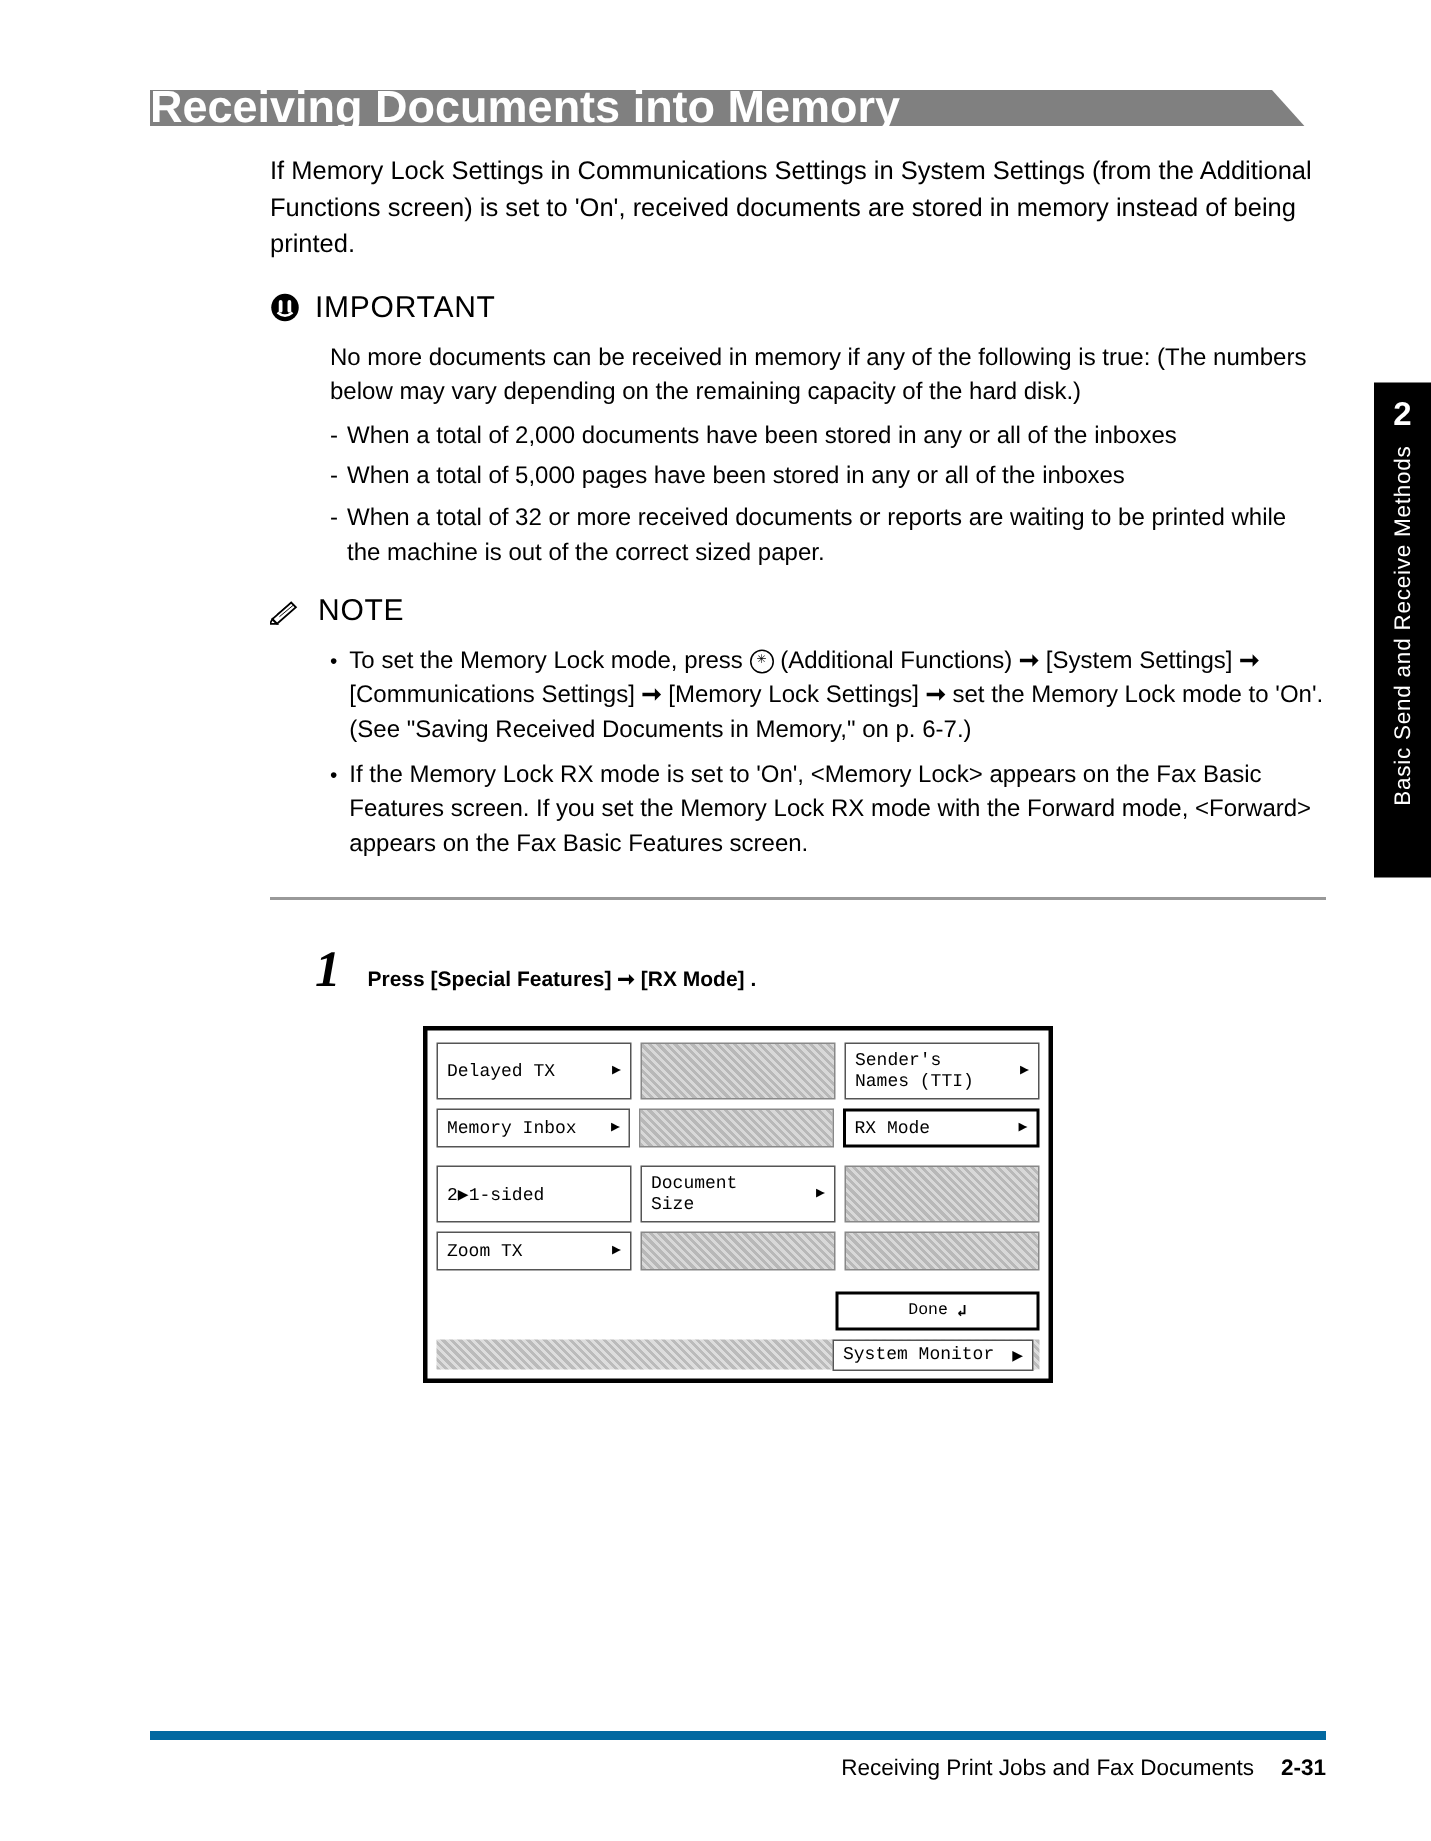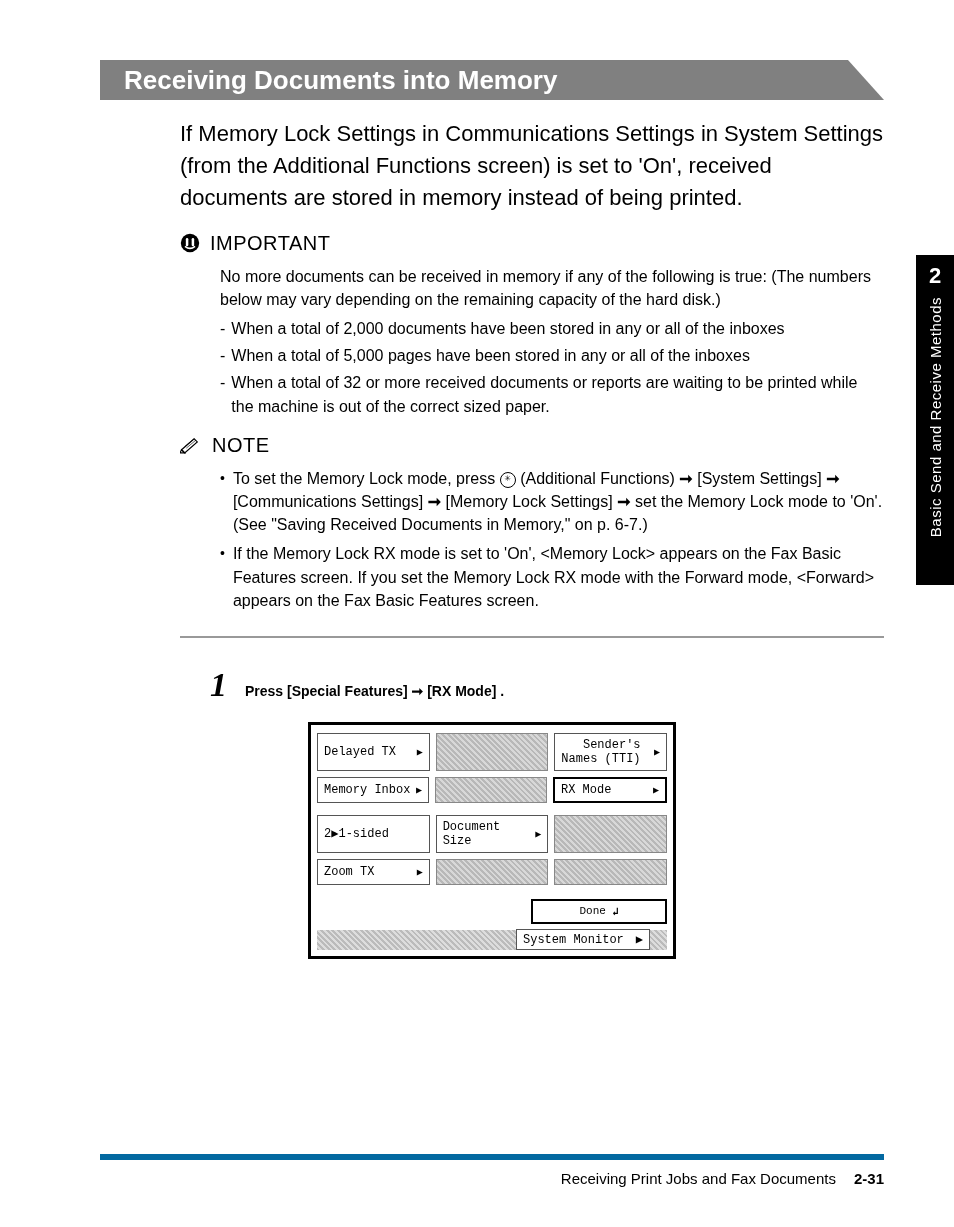--- a/index.html
+++ b/index.html
@@ -1,49 +1,49 @@
 <!DOCTYPE html>
 <html><head>
 <meta charset="utf-8">
 <style>
   html,body{margin:0;padding:0;background:#fff;font-family:Arial,Helvetica,sans-serif;color:#000;}
   .page{width:954px;height:1227px;position:relative;box-sizing:border-box;padding:60px 70px 40px 100px;}
   .side-tab{position:absolute;right:0;top:255px;width:38px;height:330px;background:#000;color:#fff;
     display:flex;flex-direction:column;align-items:center;box-sizing:border-box;padding:8px 0;}
   .side-tab .chap{font-size:22px;font-weight:bold;margin-bottom:8px;}
   .side-tab .vtext{writing-mode:vertical-rl;transform:rotate(180deg);font-size:15px;letter-spacing:0.5px;}
-  .title-bar{position:relative;background:#808080;color:#fff;height:40px;display:flex;align-items:center;
-    padding-left:24px;font-size:26px;font-weight:bold;font-family:Arial,Helvetica,sans-serif;}
+  .title-bar{position:relative;background:#808080;color:#fff;height:24px;display:flex;align-items:center;
+    padding-left:0;font-size:30px;font-weight:bold;font-family:Arial,Helvetica,sans-serif;}
   .title-bar::after{content:"";position:absolute;right:0;top:0;border-top:40px solid #fff;border-left:36px solid transparent;}
-  .body-text{margin:18px 0 18px 80px;font-size:22px;line-height:1.45;}
+  .body-text{margin:18px 0 18px 80px;font-size:17px;line-height:1.45;}
   .callout{margin:16px 0 10px 80px;display:flex;align-items:center;gap:10px;}
   .callout .label{font-size:20px;letter-spacing:0.5px;}
   .callout-body{margin:4px 0 6px 120px;font-size:16px;line-height:1.45;}
   .dash-list{margin:6px 0 6px 120px;font-size:16px;line-height:1.45;}
   .dash-list .row{display:flex;gap:6px;margin:4px 0;}
   .bullet-list{margin:6px 0 6px 120px;font-size:16px;line-height:1.45;}
   .bullet-list .row{display:flex;gap:8px;margin:6px 0;}
   .bullet-list .dot{font-size:14px;line-height:1.6;}
   .rule{border:none;border-top:2px solid #999;margin:24px 0 28px 80px;}
   .step{margin:0 0 18px 110px;display:flex;align-items:baseline;gap:18px;}
   .step .num{font-size:34px;font-weight:bold;font-style:italic;font-family:"Times New Roman",serif;}
   .step .txt{font-size:14px;font-weight:bold;}
   .arrow{font-weight:bold;}
-  .screen{width:368px;margin:8px auto 12px auto;border:3px solid #000;background:#fff;box-sizing:border-box;padding:8px 6px 6px 6px;}
+  .screen{width:420px;margin:8px auto 12px auto;border:3px solid #000;background:#fff;box-sizing:border-box;padding:8px 6px 6px 6px;}
   .screen-row{display:flex;gap:6px;margin-bottom:6px;}
   .btn{flex:1;border:1px solid #555;background:#fff;font-family:"Courier New",monospace;font-size:12px;
     padding:4px 6px;min-height:26px;display:flex;align-items:center;justify-content:space-between;box-sizing:border-box;}
   .btn.hatched{background:repeating-linear-gradient(45deg,#b8b8b8 0 2px,#d8d8d8 2px 4px);border:1px solid #888;}
   .btn .tri{font-size:10px;}
   .btn.highlight{border:2px solid #000;}
   .screen-bottom{display:flex;justify-content:flex-end;gap:6px;flex-direction:column;align-items:flex-end;margin-top:14px;}
   .btn-sm{width:120px;border:2px solid #000;font-family:"Courier New",monospace;font-size:11px;text-align:center;
     padding:4px 6px;display:flex;align-items:center;justify-content:center;gap:6px;}
   .sysmon-bar{background:repeating-linear-gradient(45deg,#bbb 0 2px,#ddd 2px 4px);height:20px;margin-top:6px;
-    display:flex;justify-content:flex-end;align-items:center;padding-right:17px;}
+    display:flex;justify-content:flex-end;align-items:center;padding-right:4px;}
   .sysmon{width:120px;background:#fff;border:1px solid #555;font-family:"Courier New",monospace;font-size:12px;
     padding:2px 6px;display:flex;justify-content:space-between;align-items:center;}
   .footer{position:absolute;bottom:40px;left:100px;right:70px;border-top:6px solid #0369a1;padding-top:10px;
     display:flex;justify-content:flex-end;align-items:baseline;gap:18px;font-size:15px;}
   .footer .pg{font-weight:bold;}
   .icon-circle-stop{width:20px;height:20px;}
   .icon-pencil{width:22px;height:18px;}
   .icon-af{display:inline-block;width:14px;height:14px;border:1px solid #000;border-radius:50%;vertical-align:middle;
     position:relative;font-size:8px;text-align:center;line-height:12px;}
   .enter-glyph{font-weight:bold;}
@@ -121,21 +121,21 @@
     </span>
   </div>
 
   <div class="screen">
     <div class="screen-row">
       <div class="btn">
           <span>Delayed TX</span>
           <span class="tri">▶</span>
         </div>
       <div class="btn hatched"></div>
-      <div class="btn" style="white-space:pre-line;text-align:right;"><span>Sender's
+      <div class="btn" style="white-space:pre-line;"><span>Sender's
 Names (TTI)</span><span class="tri">▶</span></div>
     </div>
     <div class="screen-row">
       <div class="btn">
           <span>Memory Inbox</span>
           <span class="tri">▶</span>
         </div>
       <div class="btn hatched"></div>
       <div class="btn highlight">
           <span>RX Mode</span>

